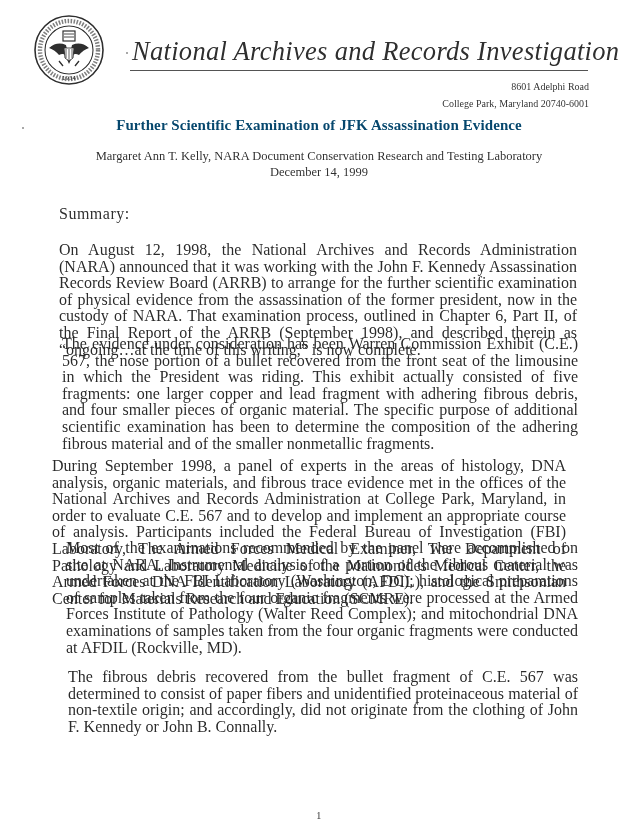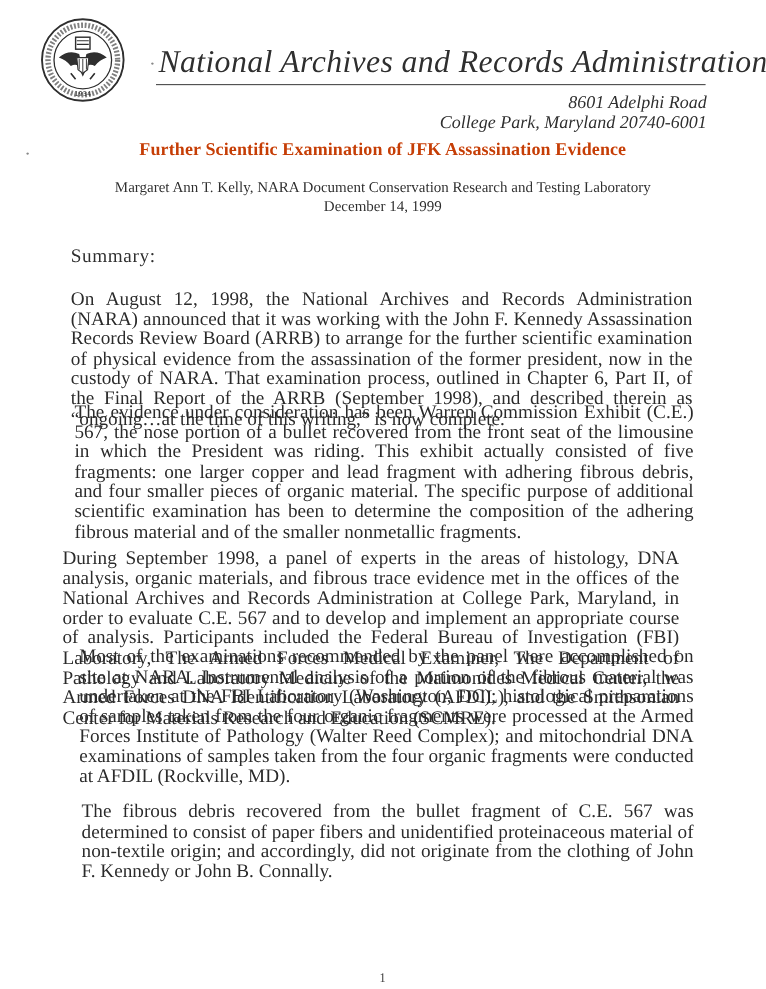--- a/index.html
+++ b/index.html
@@ -46,37 +46,36 @@
       top: 70px;
       width: 458px;
       height: 0;
       border-top: 1.5px solid #555;
     }
     .address {
       position: absolute;
       right: 49px;
       top: 78px;
       text-align: right;
-      font-style: italic;
-      font-size: 15px;
+      font-size: 10px;
       line-height: 17px;
       color: #333;
     }
     .address div { white-space: nowrap; }
 
     
     .title {
       position: absolute;
       left: 0;
       width: 638px;
       top: 117px;
       text-align: center;
       font-weight: bold;
       font-size: 15px;
-      color: #c2410c;
+      color: #0c4a6e;
       letter-spacing: 0.1px;
     }
     .authors {
       position: absolute;
       left: 0;
       width: 638px;
       top: 149px;
       text-align: center;
       font-size: 12.5px;
       line-height: 15.5px;
@@ -143,21 +142,21 @@
       <path d="M31 34 L41 34 L40 44 L36 47 L32 44 Z" fill="#fff" stroke="#333" stroke-width="0.9"></path>
       <line x1="33" y1="35" x2="33" y2="44" stroke="#333" stroke-width="0.8"></line>
       <line x1="36" y1="35" x2="36" y2="46" stroke="#333" stroke-width="0.8"></line>
       <line x1="39" y1="35" x2="39" y2="44" stroke="#333" stroke-width="0.8"></line>
       <path d="M26 47 L30 52 M46 47 L42 52" stroke="#333" stroke-width="1.4"></path>
       <text x="36" y="66" font-size="5.5" text-anchor="middle" fill="#333" font-family="DejaVu Sans, sans-serif">1934</text>
     </svg>
   </div>
   <span class="speck" style="left:126px; top:52px;"></span>
 
-  <div class="agency-name">National Archives and Records Administration</div>
+  <div class="agency-name">National Archives and Records Investigation</div>
   <div class="rule"></div>
 
   <div class="address">
     <div>8601 Adelphi Road</div>
     <div>College Park, Maryland  20740-6001</div>
   </div>
 
   <span class="speck" style="left:22px; top:127px; width:1.5px; height:1.5px;"></span>
 
   <div class="title">Further Scientific Examination of JFK Assassination Evidence</div>

